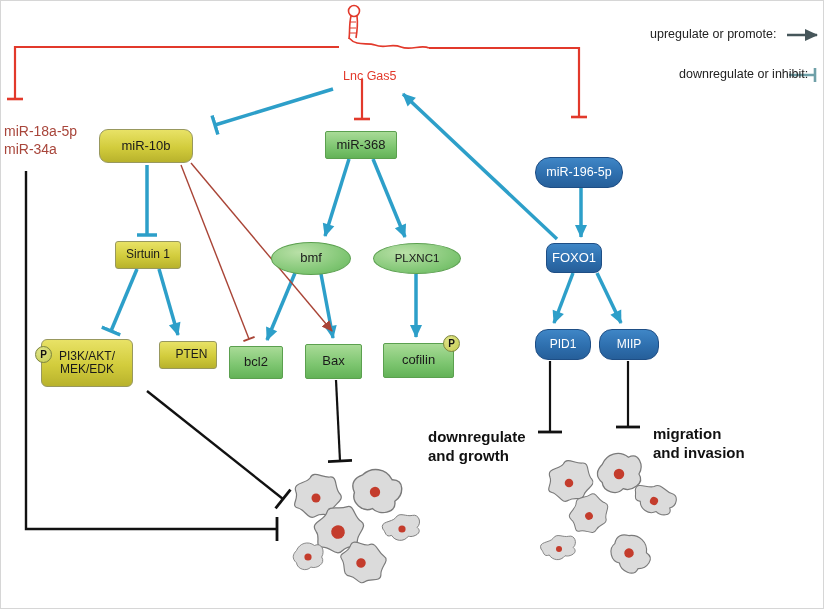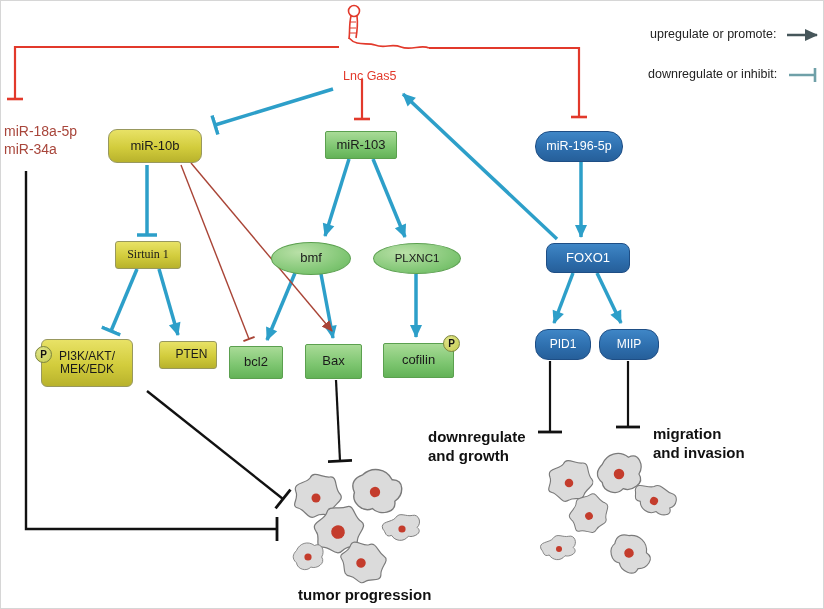--- a/index.html
+++ b/index.html
@@ -18,21 +18,21 @@
     border:1px solid #98985e;border-radius:6px;
   }
   .green{
     background:linear-gradient(180deg,#a9db97 0%,#7cc56f 60%,#63b257 100%);
     border:1px solid #5ba04f;border-radius:2px;
   }
   .blue{
     background:linear-gradient(180deg,#3f86c6 0%,#2e6fae 55%,#265f9a 100%);
     border:1px solid #1e4e85;color:#ffffff;border-radius:10px;
   }
-  .pill{border-radius:15px;}
+  .pill{border-radius:15px;margin-top:26px;}
   .ellipse{
     background:radial-gradient(ellipse at 35% 30%,#b9e0a7 0%,#7cc470 70%,#66b05c 100%);
     border:1px solid #5ba04f;border-radius:50%;
   }
   .p-badge{
     position:absolute;width:15px;height:15px;border-radius:50%;
     background:radial-gradient(circle at 35% 30%,#e0e48a,#c4cc4e);
     border:1px solid #7d8440;color:#111;font-size:10px;font-weight:bold;
     display:flex;align-items:center;justify-content:center;z-index:3;
   }
@@ -172,33 +172,32 @@
   </svg>
 
   <div class="free-label red-label" style="left:342px;top:60px;margin-top:8px;">Lnc Gas5</div>
 
   <div class="free-label brick-label" style="left:3px;top:122px;">
     <div>miR-18a-5p</div>
     <div>miR-34a</div>
   </div>
 
   <div class="free-label legend-label" style="left:649px;top:26px;">upregulate or promote:</div>
-  <div class="free-label legend-label" style="left:647px;top:66px;">downregulate or inhibit:</div>
+  <div class="free-label legend-label" style="left:678px;top:66px;">downregulate or inhibit:</div>
 
   <div class="free-label outcome" style="left:427px;top:427px;width:118px;">downregulate and growth</div>
   <div class="free-label outcome" style="left:652px;top:424px;width:94px;">migration and invasion</div>
-  <div class="free-label outcome" style="left:297px;top:585px;">tumor progression</div>
-
-  <div class="node yellow" style="left:98px;top:128px;width:94px;height:34px;border-radius:9px;margin-left:9px;">miR-10b</div>
-
-  <div class="node green" style="left:324px;top:130px;width:72px;height:28px;">miR-103</div>
+
+  <div class="node yellow" style="left:98px;top:128px;width:94px;height:34px;border-radius:9px;">miR-10b</div>
+
+  <div class="node green" style="left:324px;top:130px;width:72px;height:28px;">miR-368</div>
 
   <div class="node blue pill" style="left:534px;top:130px;width:88px;height:31px;font-size:12.5px;">miR-196-5p</div>
 
-  <div class="node yellow" style="left:114px;top:240px;width:66px;height:28px;border-radius:3px;font-size:12px;font-family:Liberation Serif, serif;">Sirtuin 1</div>
+  <div class="node yellow" style="left:114px;top:240px;width:66px;height:28px;border-radius:3px;font-size:12px;">Sirtuin 1</div>
 
   <div class="node yellow" style="left:40px;top:338px;width:92px;height:48px;font-size:12px;flex-direction:column;">
     <div class="p-badge" style="left:-7px;top:6px;">P</div>
     <div>PI3K/AKT/</div>
     <div>MEK/EDK</div>
   </div>
 
   <div class="node yellow" style="left:158px;top:340px;width:58px;height:28px;border-radius:3px;font-size:12px;padding-left:7px;">PTEN</div>
 
   <div class="node green" style="left:228px;top:345px;width:54px;height:33px;">bcl2</div>
@@ -207,19 +206,19 @@
 
   <div class="node green" style="left:382px;top:342px;width:71px;height:35px;">
     <div class="p-badge" style="right:-7px;top:-9px;">P</div>
     <span>cofilin</span>
   </div>
 
   <div class="node ellipse" style="left:270px;top:241px;width:80px;height:33px;">bmf</div>
 
   <div class="node ellipse" style="left:372px;top:242px;width:88px;height:31px;font-size:11.5px;">PLXNC1</div>
 
-  <div class="node blue" style="left:545px;top:242px;width:84px;height:30px;border-radius:8px;">FOXO1</div>
+  <div class="node blue" style="left:545px;top:242px;width:56px;height:30px;border-radius:8px;">FOXO1</div>
 
   <div class="node blue" style="left:534px;top:328px;width:56px;height:31px;border-radius:13px;font-size:12px;">PID1</div>
 
   <div class="node blue" style="left:598px;top:328px;width:60px;height:31px;border-radius:13px;font-size:12px;">MIIP</div>
 
 </div>
 
 </body></html>

